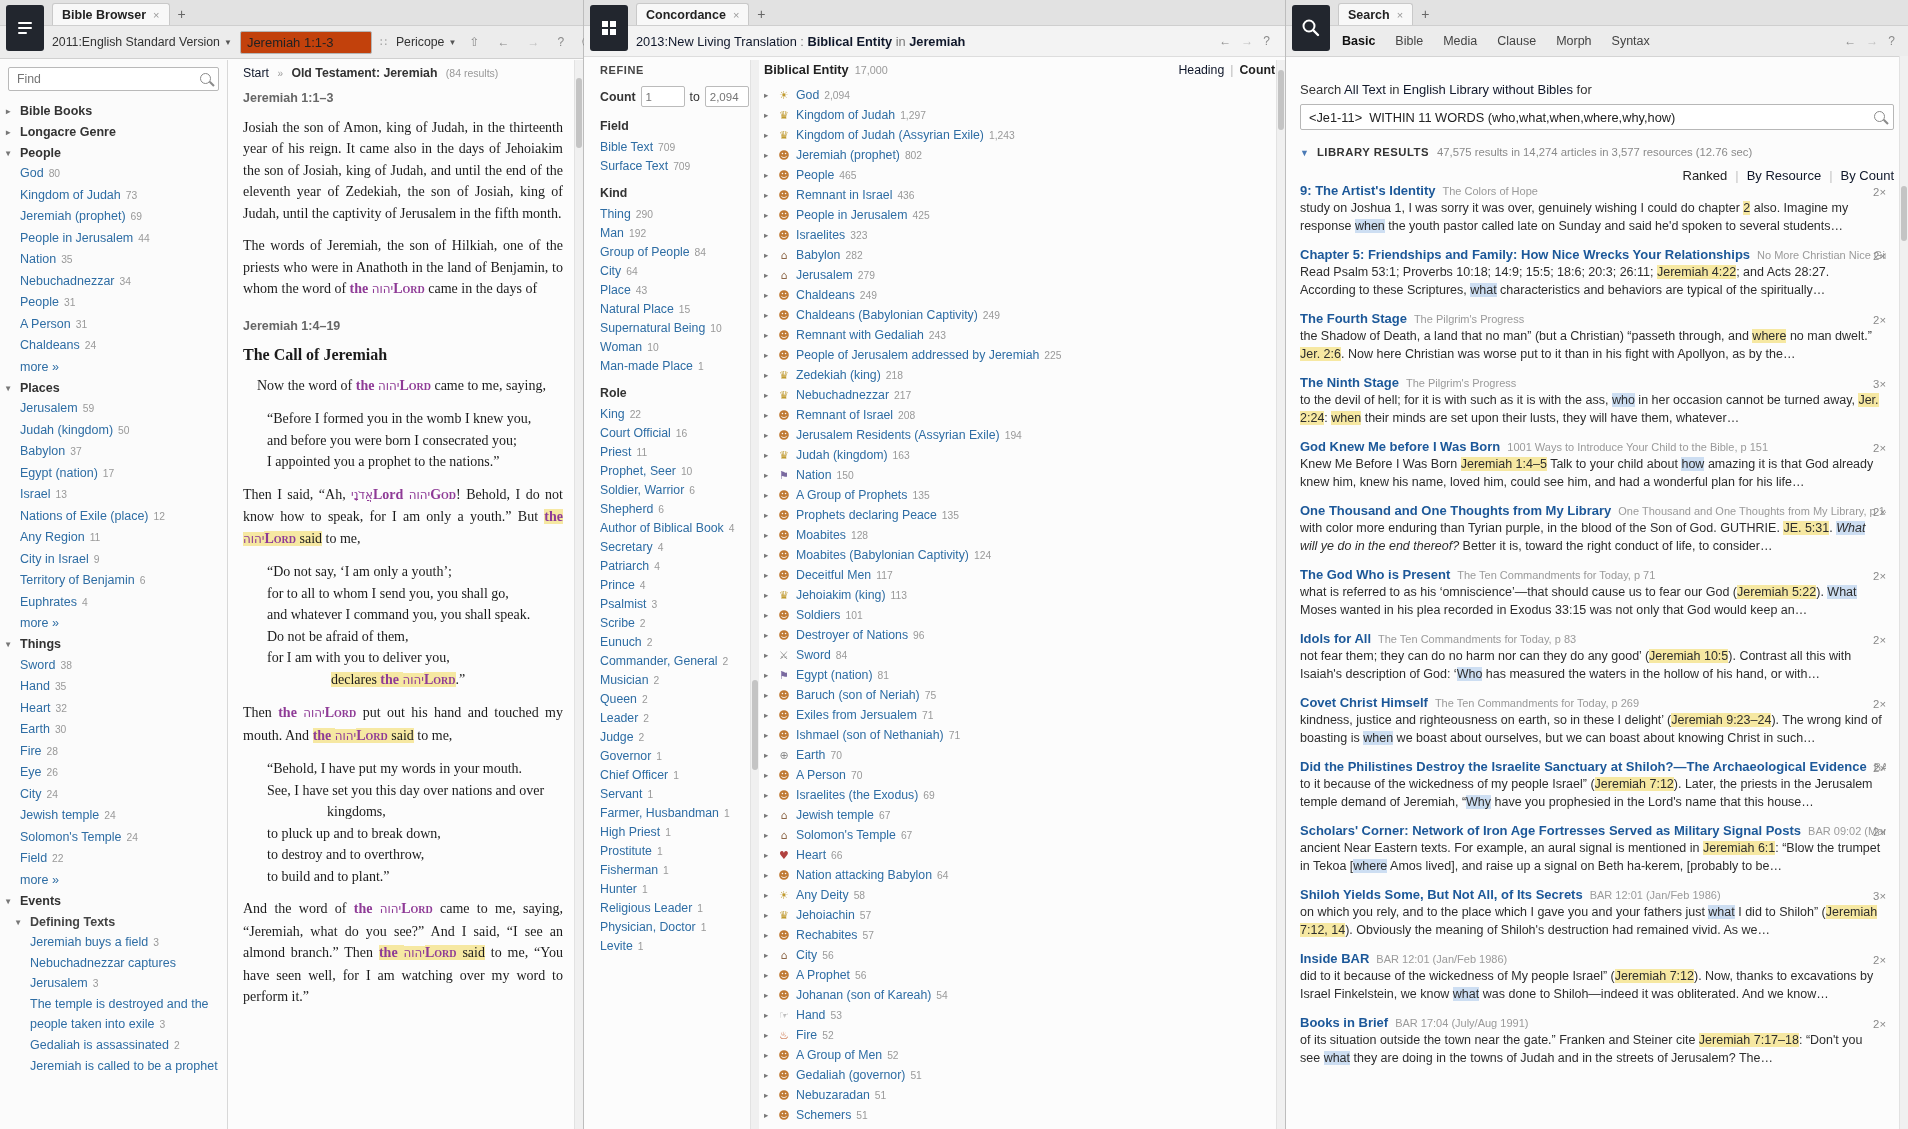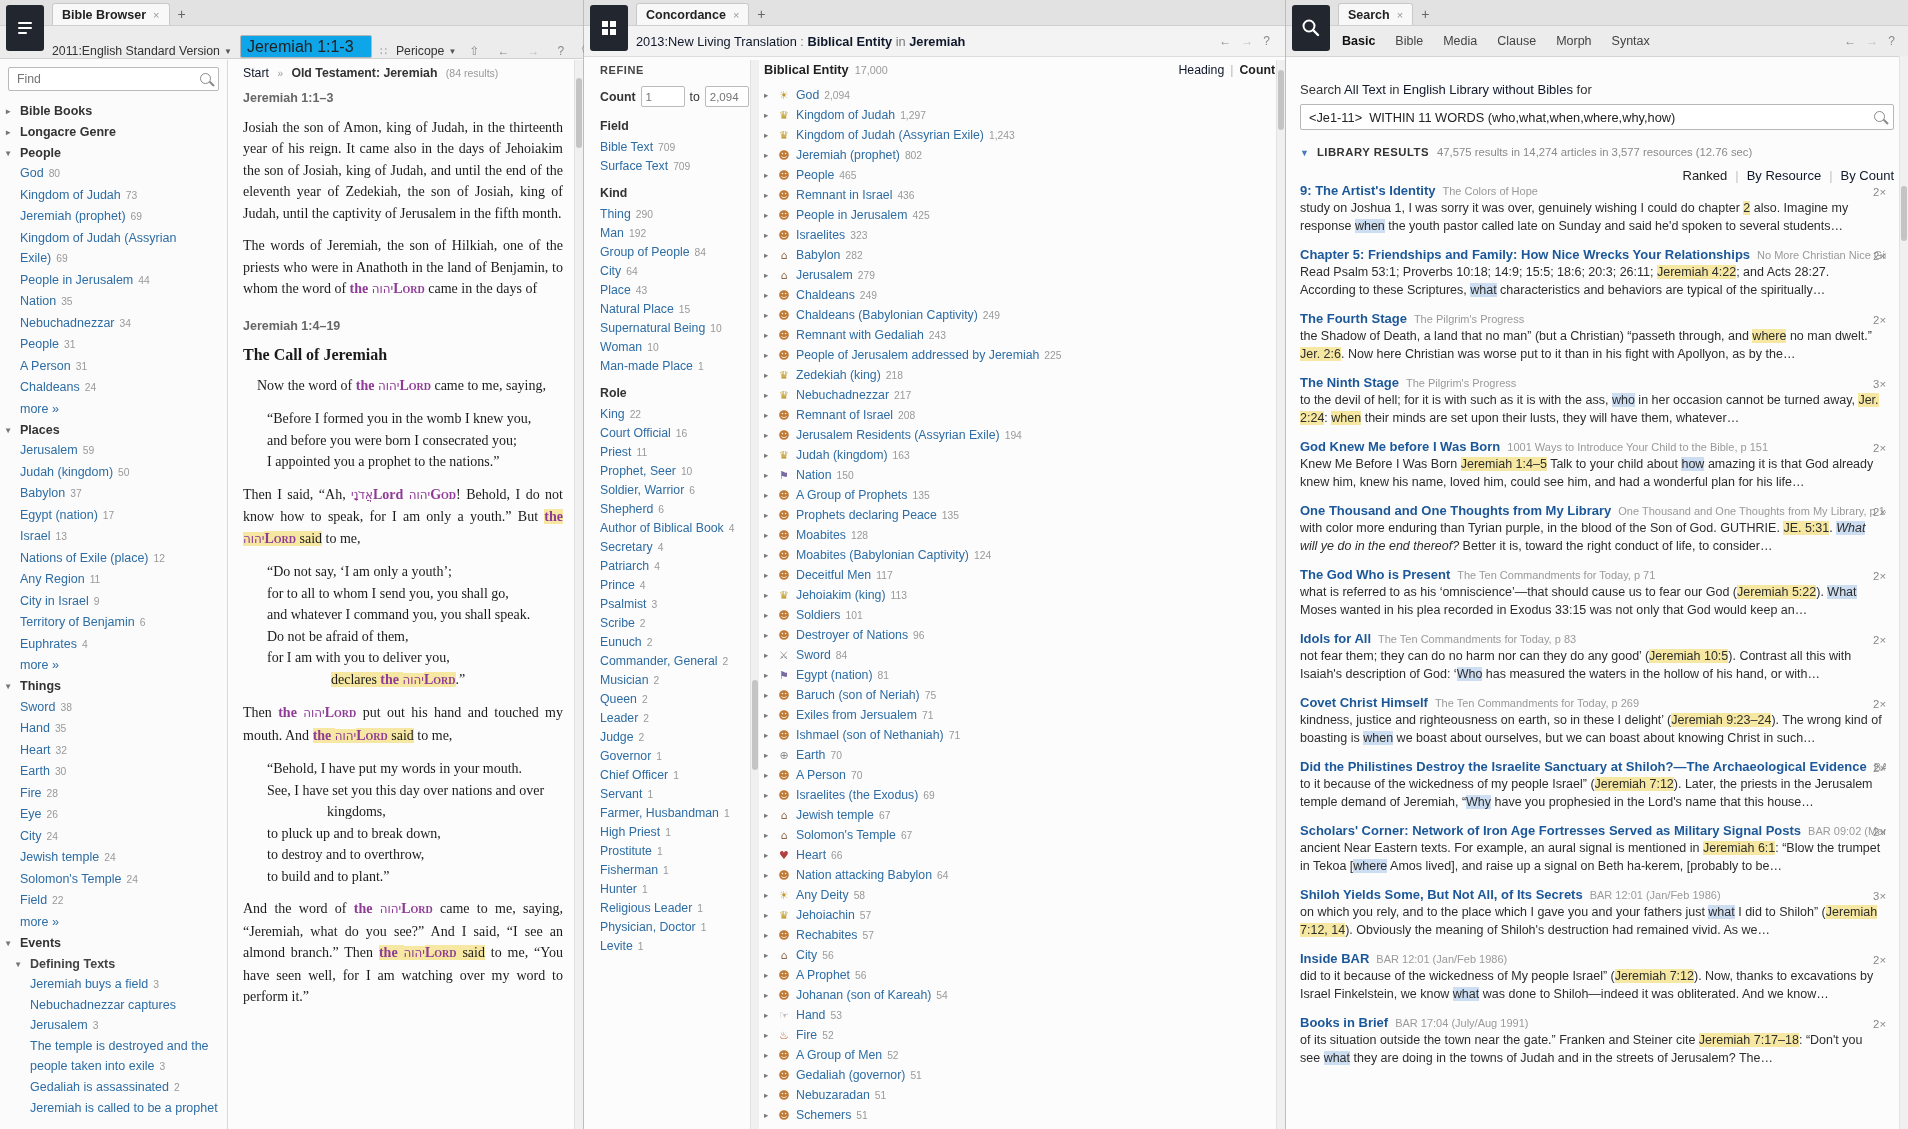--- a/index.html
+++ b/index.html
@@ -17,25 +17,25 @@
        padding:4px 9px 3px;font-size:12.5px;font-weight:bold;color:#222;display:flex;gap:7px;align-items:center}
   .tab-close{color:#999;font-size:11px;font-weight:normal;cursor:default}
   .tab-add{color:#666;font-size:14px;padding:0 8px 3px}
   .panel-icon{position:absolute;top:5px;left:6px;width:38px;height:46px;background:#22262e;
               border-radius:3px;display:flex;align-items:center;justify-content:center;z-index:5}
   .hdr-ic{color:#8a8a8a;font-size:12px;padding:0 5px}
   .hdr-ic.dim{color:#c0c0c0}
 
   
   .toolbar{height:33px;background:#ececec;border-bottom:1px solid #d0d0d0;display:flex;
-           align-items:flex-end;gap:8px;padding:0 8px 0 52px;font-size:12.3px;box-sizing:border-box}
+           align-items:center;gap:8px;padding:0 8px 0 52px;font-size:12.3px;box-sizing:border-box}
   .dd{display:flex;align-items:center;gap:4px;color:#333;white-space:nowrap}
   .caret{font-size:8px;color:#555}
-  .ref-input{background:#0ea5e9;border:1px solid #b5b5b5;border-radius:2px;height:21px;
-             padding:0 6px;width:118px;font-size:16px;color:#222;font-family:inherit}
+  .ref-input{background:#c2410c;border:1px solid #b5b5b5;border-radius:2px;height:21px;
+             padding:0 6px;width:118px;font-size:13px;color:#222;font-family:inherit}
   .dots{color:#9a9a9a;font-size:11px;letter-spacing:1px}
 
   
   #sidebar{position:absolute;top:60px;left:0;width:228px;bottom:0;background:#fbfbfb;
            border-right:1px solid #d8d8d8;overflow:hidden;padding-top:7px;box-sizing:border-box}
   .find-wrap{margin:0 8px 9px;position:relative}
   .find-input{width:100%;box-sizing:border-box;height:24px;border:1px solid #b9b9b9;border-radius:2px;
               padding:0 24px 0 8px;font-size:12.3px;font-family:inherit}
   .mag{display:inline-block;width:9px;height:9px;border:1.6px solid #8a8a8a;border-radius:50%;position:relative}
   .mag::after{content:"";position:absolute;width:6px;height:1.6px;background:#8a8a8a;
@@ -187,21 +187,20 @@
           <span class="tri">▸</span>
           <span class="fh-label">Longacre Genre</span>
         </div>
         <div class="facet-head">
           <span class="tri">▾</span>
           <span class="fh-label">People</span>
         </div>
         <div class="facet-item"><span class="fi-label">God</span><span class="fi-count">80</span></div>
         <div class="facet-item"><span class="fi-label">Kingdom of Judah</span><span class="fi-count">73</span></div>
         <div class="facet-item"><span class="fi-label">Jeremiah (prophet)</span><span class="fi-count">69</span></div>
-        <div class="facet-item"><span class="fi-label">Kingdom of Judah (Assyrian Exile)</span><span class="fi-count">69</span></div>
         <div class="facet-item"><span class="fi-label">People in Jerusalem</span><span class="fi-count">44</span></div>
         <div class="facet-item"><span class="fi-label">Nation</span><span class="fi-count">35</span></div>
         <div class="facet-item"><span class="fi-label">Nebuchadnezzar</span><span class="fi-count">34</span></div>
         <div class="facet-item"><span class="fi-label">People</span><span class="fi-count">31</span></div>
         <div class="facet-item"><span class="fi-label">A Person</span><span class="fi-count">31</span></div>
         <div class="facet-item"><span class="fi-label">Chaldeans</span><span class="fi-count">24</span></div>
         <div class="facet-item more"><span class="fi-label">more »</span></div>
         <div class="facet-head">
           <span class="tri">▾</span>
           <span class="fh-label">Places</span>

